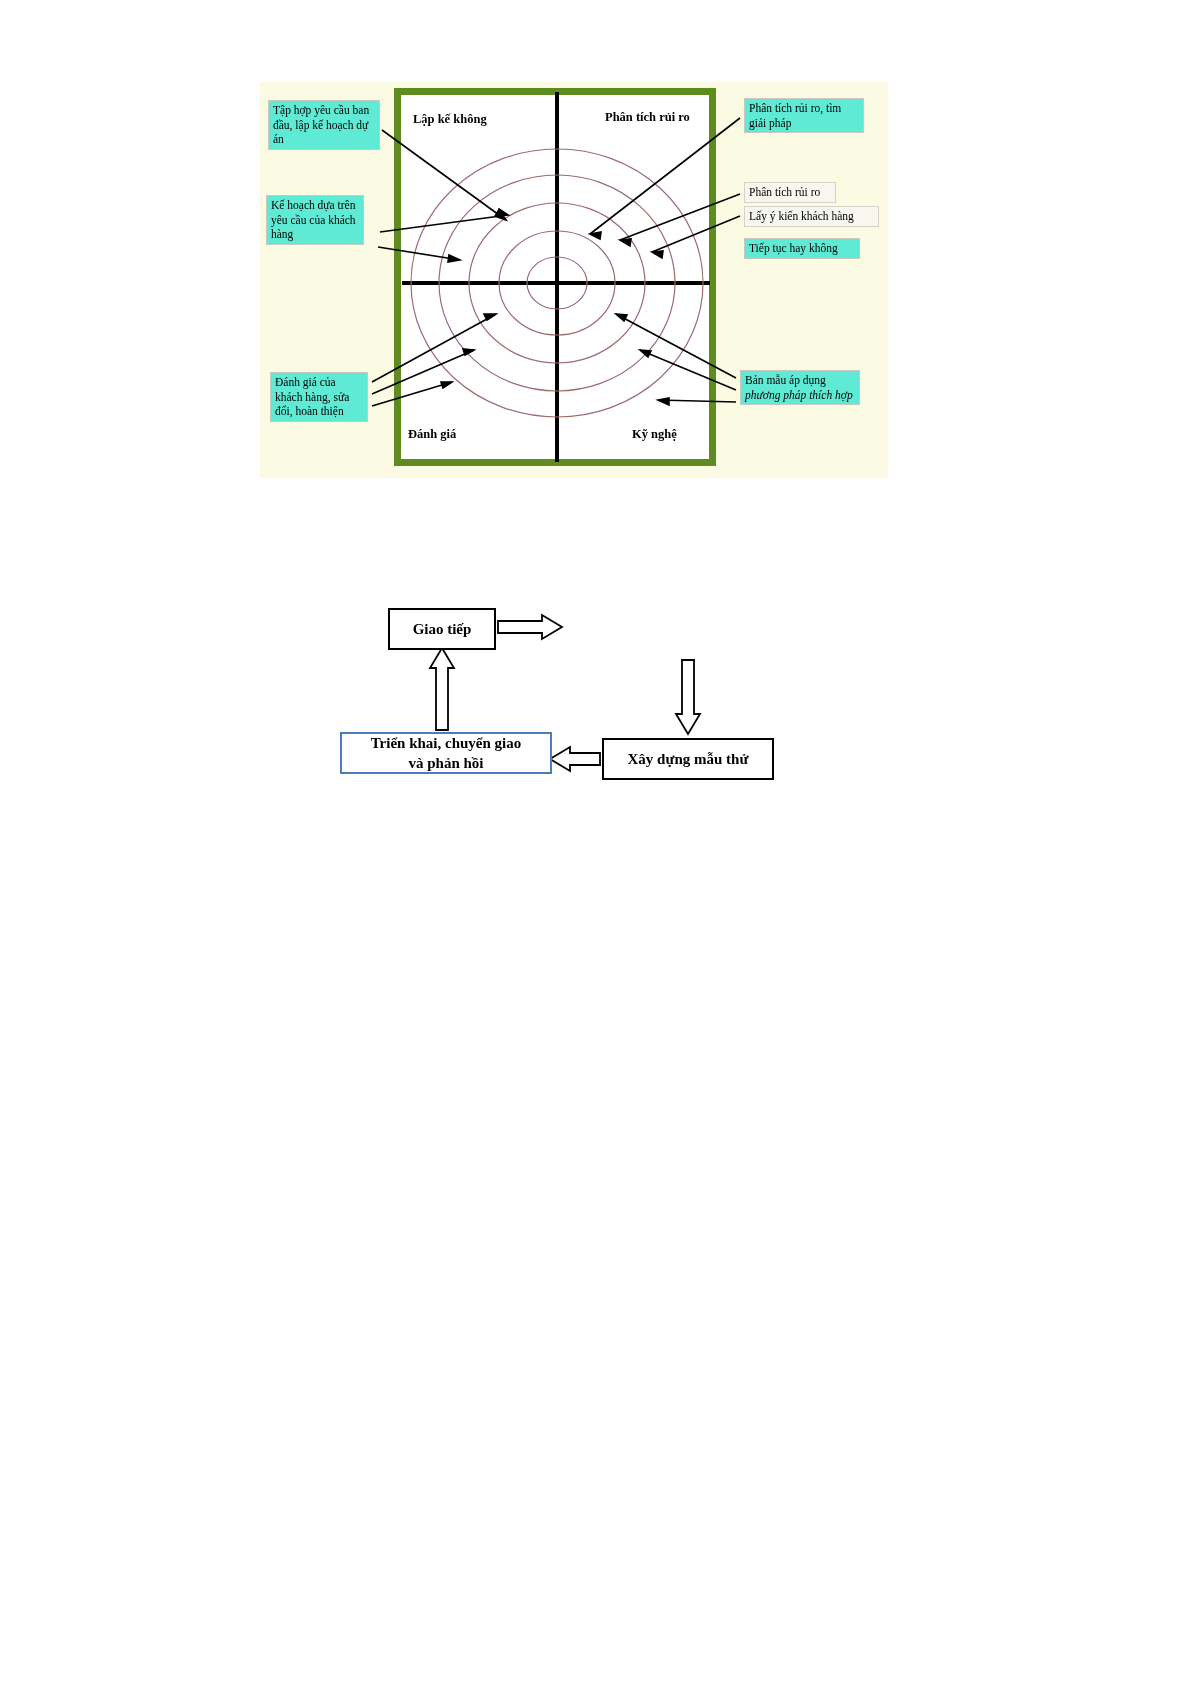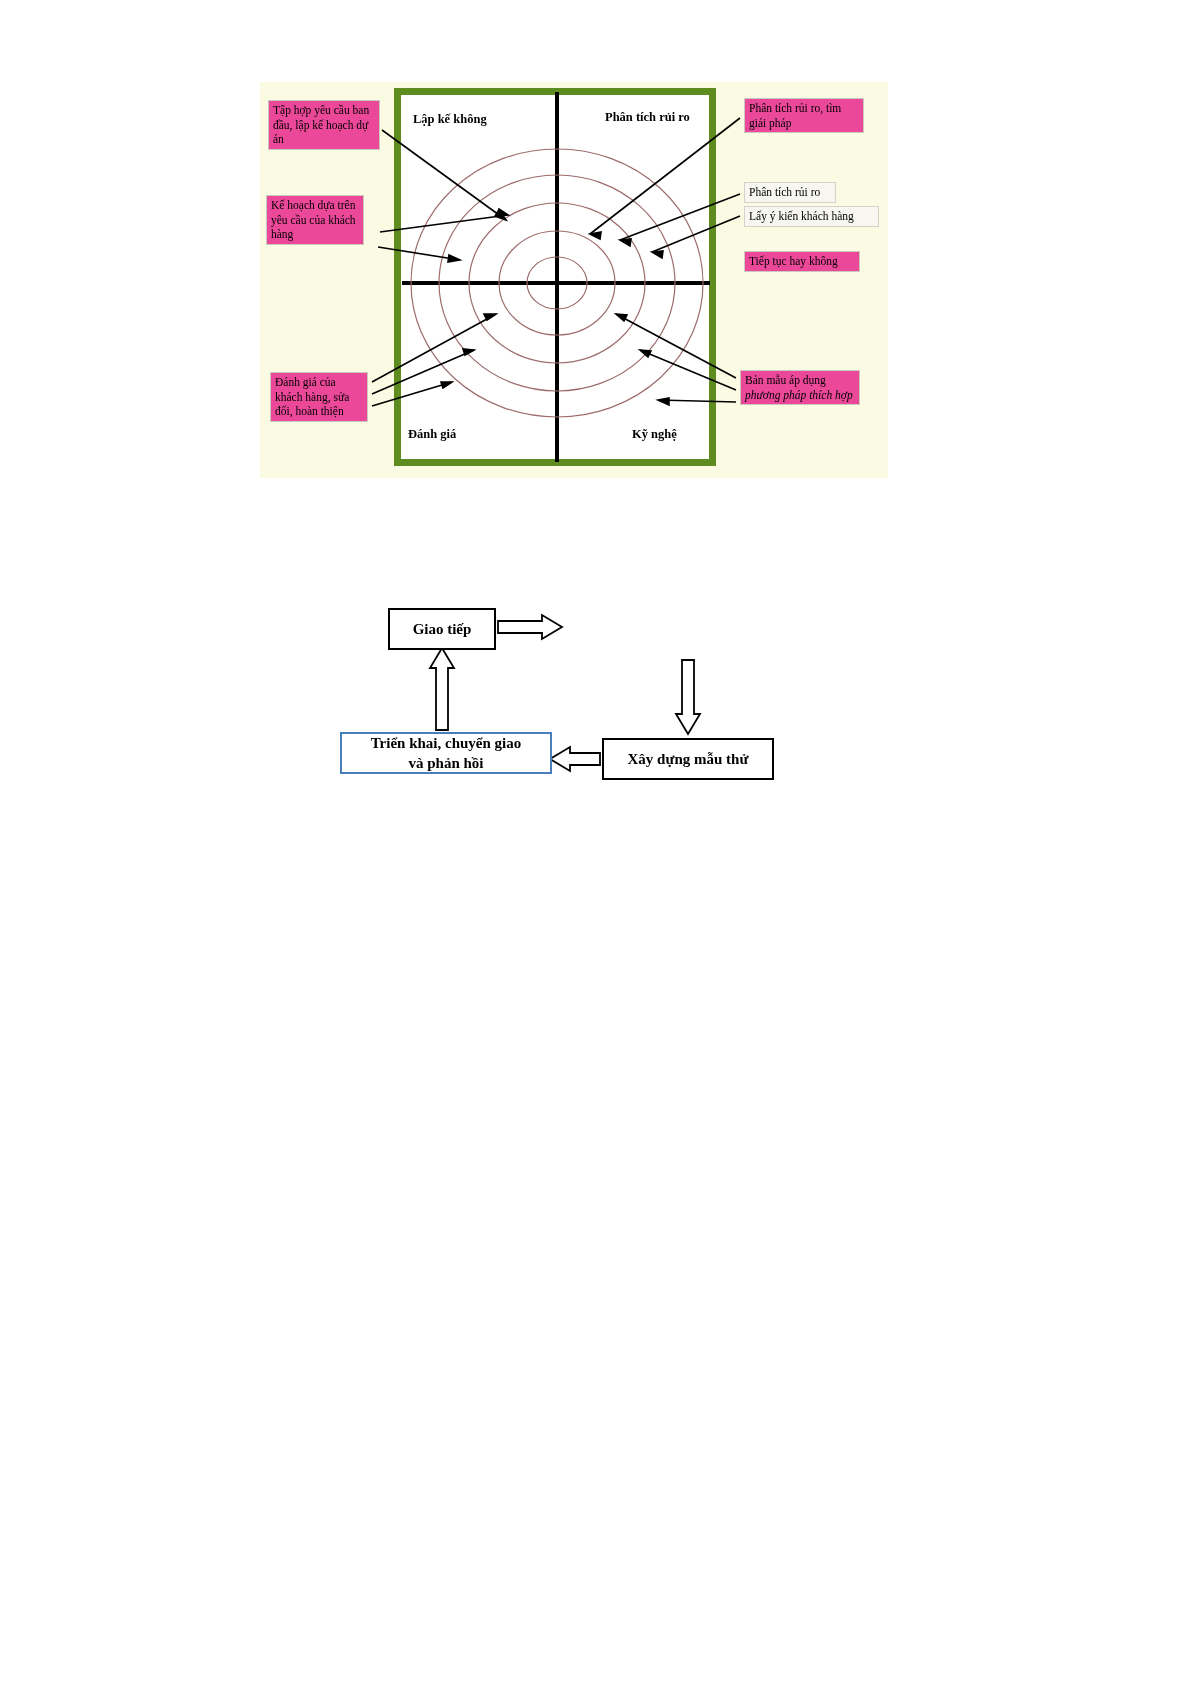--- a/index.html
+++ b/index.html
@@ -70,37 +70,37 @@
   .quad-tl { left: 153px; top: 30px; }
   .quad-tr { left: 345px; top: 28px; }
   .quad-bl { left: 148px; top: 345px; text-align: center; }
   .quad-br { left: 372px; top: 345px; }
 
   
   .note {
     position: absolute;
     font-size: 11.5px;
     line-height: 1.28;
-    background: #ec4899;
+    background: #5eead4;
     border: 1px solid #c9c9c0;
     padding: 2px 4px;
     box-sizing: border-box;
     color: #000;
   }
   .note.plain {
     border: 1px solid #d2d2c8;
     background: #f7f7f0;
   }
   .note-n1 { left: 8px;  top: 18px;  width: 112px; }
   .note-n2 { left: 6px;  top: 113px; width: 98px; }
   .note-n3 { left: 10px; top: 290px; width: 98px; }
   .note-n4 { left: 484px; top: 16px; width: 120px; }
   .note-n5 { left: 484px; top: 100px; width: 92px; border-color:#f4f4ee; background:#fbfbe4;}
   .note-n6 { left: 484px; top: 124px; width: 135px; border-color:#f4f4ee; background:#fbfbe4;}
-  .note-n7 { left: 484px; top: 156px; width: 116px; margin-top: 13px; }
+  .note-n7 { left: 484px; top: 156px; width: 116px; }
   .note-n8 { left: 480px; top: 288px; width: 120px; font-style: italic; }
   .note-n8 .first-line { font-style: normal; margin-top: 28px; }
 
   
   #flow-figure {
     position: absolute;
     left: 330px;
     top: 590px;
     width: 500px;
     height: 230px;

